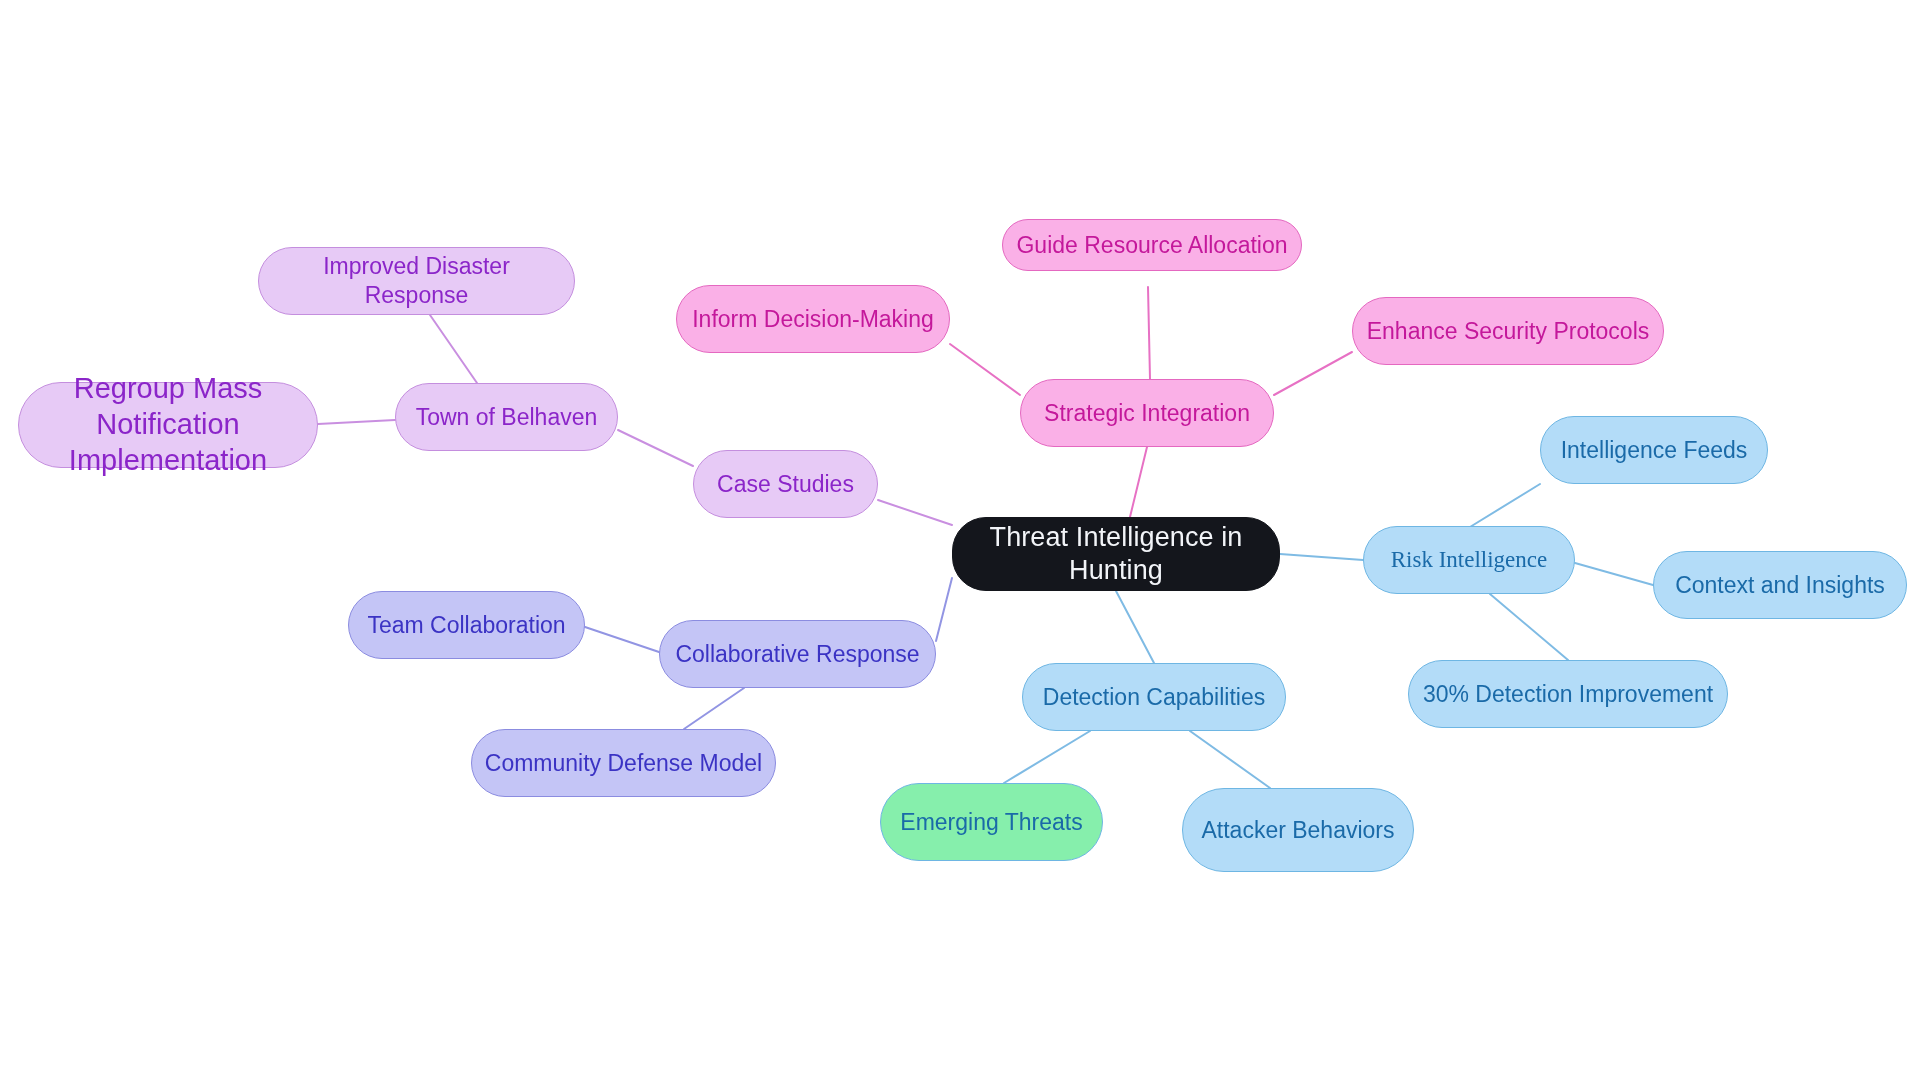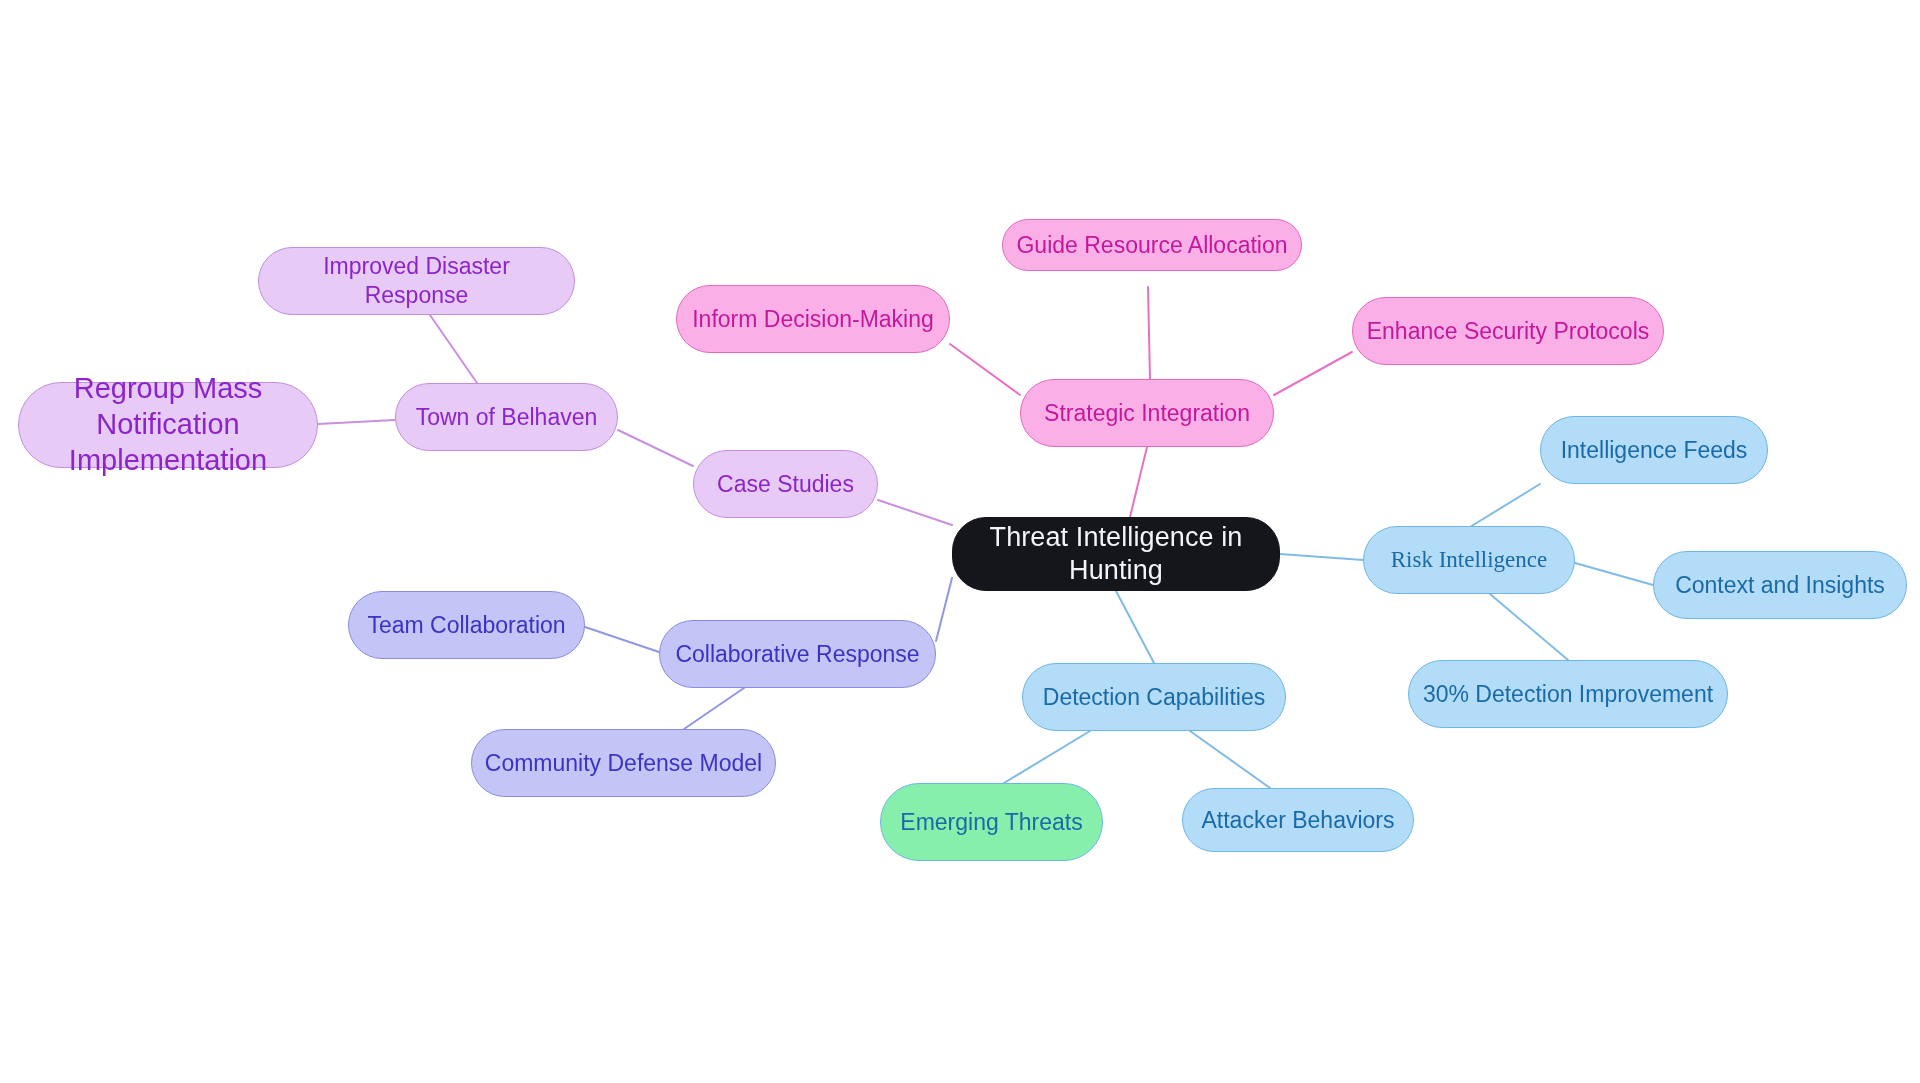--- a/index.html
+++ b/index.html
@@ -69,21 +69,21 @@
       <path d="M 1274 395 L 1352 352" fill="none" stroke="#e771c4" stroke-width="2" stroke-linecap="round"></path>
     </svg>
   <div id="node-layer">
       <div class="node root" style="left: 952px; top: 517px; width: 328px; height: 74px; font-size: 27px; background: rgb(20, 22, 28); border-color: rgb(20, 22, 28); color: rgb(242, 244, 248);"><span>Threat Intelligence in Hunting</span></div>
       <div class="node" style="left: 1363px; top: 526px; width: 212px; height: 68px; font-size: 23px; background: rgb(179, 220, 248); border-color: rgb(110, 182, 227); color: rgb(26, 106, 168); font-family: Liberation Serif, serif;"><span>Risk Intelligence</span></div>
       <div class="node" style="left: 1540px; top: 416px; width: 228px; height: 68px; font-size: 23px; background: rgb(179, 220, 248); border-color: rgb(110, 182, 227); color: rgb(26, 106, 168);"><span>Intelligence Feeds</span></div>
       <div class="node" style="left: 1653px; top: 551px; width: 254px; height: 68px; font-size: 23px; background: rgb(179, 220, 248); border-color: rgb(110, 182, 227); color: rgb(26, 106, 168);"><span>Context and Insights</span></div>
       <div class="node" style="left: 1408px; top: 660px; width: 320px; height: 68px; font-size: 23px; background: rgb(179, 220, 248); border-color: rgb(110, 182, 227); color: rgb(26, 106, 168);"><span>30% Detection Improvement</span></div>
       <div class="node" style="left: 1022px; top: 663px; width: 264px; height: 68px; font-size: 23px; background: rgb(179, 220, 248); border-color: rgb(110, 182, 227); color: rgb(26, 106, 168);"><span>Detection Capabilities</span></div>
       <div class="node" style="left: 880px; top: 783px; width: 223px; height: 78px; font-size: 23px; background: #86efac; border-color: rgb(110, 182, 227); color: rgb(26, 106, 168);"><span>Emerging Threats</span></div>
-      <div class="node" style="left: 1182px; top: 788px; width: 232px; height: 64px; font-size: 23px; background: rgb(179, 220, 248); border-color: rgb(110, 182, 227); color: rgb(26, 106, 168);"><span>Attacker Behaviors</span></div>
+      <div class="node" style="left: 1182px; top: 788px; width: 232px; height: 84px; font-size: 23px; background: rgb(179, 220, 248); border-color: rgb(110, 182, 227); color: rgb(26, 106, 168);"><span>Attacker Behaviors</span></div>
       <div class="node" style="left: 659px; top: 620px; width: 277px; height: 68px; font-size: 23px; background: rgb(196, 197, 246); border-color: rgb(139, 140, 224); color: rgb(59, 51, 196);"><span>Collaborative Response</span></div>
       <div class="node" style="left: 348px; top: 591px; width: 237px; height: 68px; font-size: 23px; background: rgb(196, 197, 246); border-color: rgb(139, 140, 224); color: rgb(59, 51, 196);"><span>Team Collaboration</span></div>
       <div class="node" style="left: 471px; top: 729px; width: 305px; height: 68px; font-size: 23px; background: rgb(196, 197, 246); border-color: rgb(139, 140, 224); color: rgb(59, 51, 196);"><span>Community Defense Model</span></div>
       <div class="node" style="left: 693px; top: 450px; width: 185px; height: 68px; font-size: 23px; background: rgb(231, 202, 246); border-color: rgb(196, 142, 222); color: rgb(139, 37, 201);"><span>Case Studies</span></div>
       <div class="node" style="left: 395px; top: 383px; width: 223px; height: 68px; font-size: 23px; background: rgb(231, 202, 246); border-color: rgb(196, 142, 222); color: rgb(139, 37, 201);"><span>Town of Belhaven</span></div>
       <div class="node" style="left: 258px; top: 247px; width: 317px; height: 68px; font-size: 23px; background: rgb(231, 202, 246); border-color: rgb(196, 142, 222); color: rgb(139, 37, 201);"><span>Improved Disaster Response</span></div>
       <div class="node" style="left: 18px; top: 382px; width: 300px; height: 86px; font-size: 29px; background: rgb(231, 202, 246); border-color: rgb(196, 142, 222); color: rgb(139, 37, 201); justify-content: center;"><span>Regroup Mass Notification
 Implementation</span></div>
       <div class="node" style="left: 1020px; top: 379px; width: 254px; height: 68px; font-size: 23px; background: rgb(250, 176, 231); border-color: rgb(228, 104, 192); color: rgb(196, 24, 155);"><span>Strategic Integration</span></div>
       <div class="node" style="left: 1002px; top: 219px; width: 300px; height: 52px; font-size: 23px; background: rgb(250, 176, 231); border-color: rgb(228, 104, 192); color: rgb(196, 24, 155);"><span>Guide Resource Allocation</span></div>

